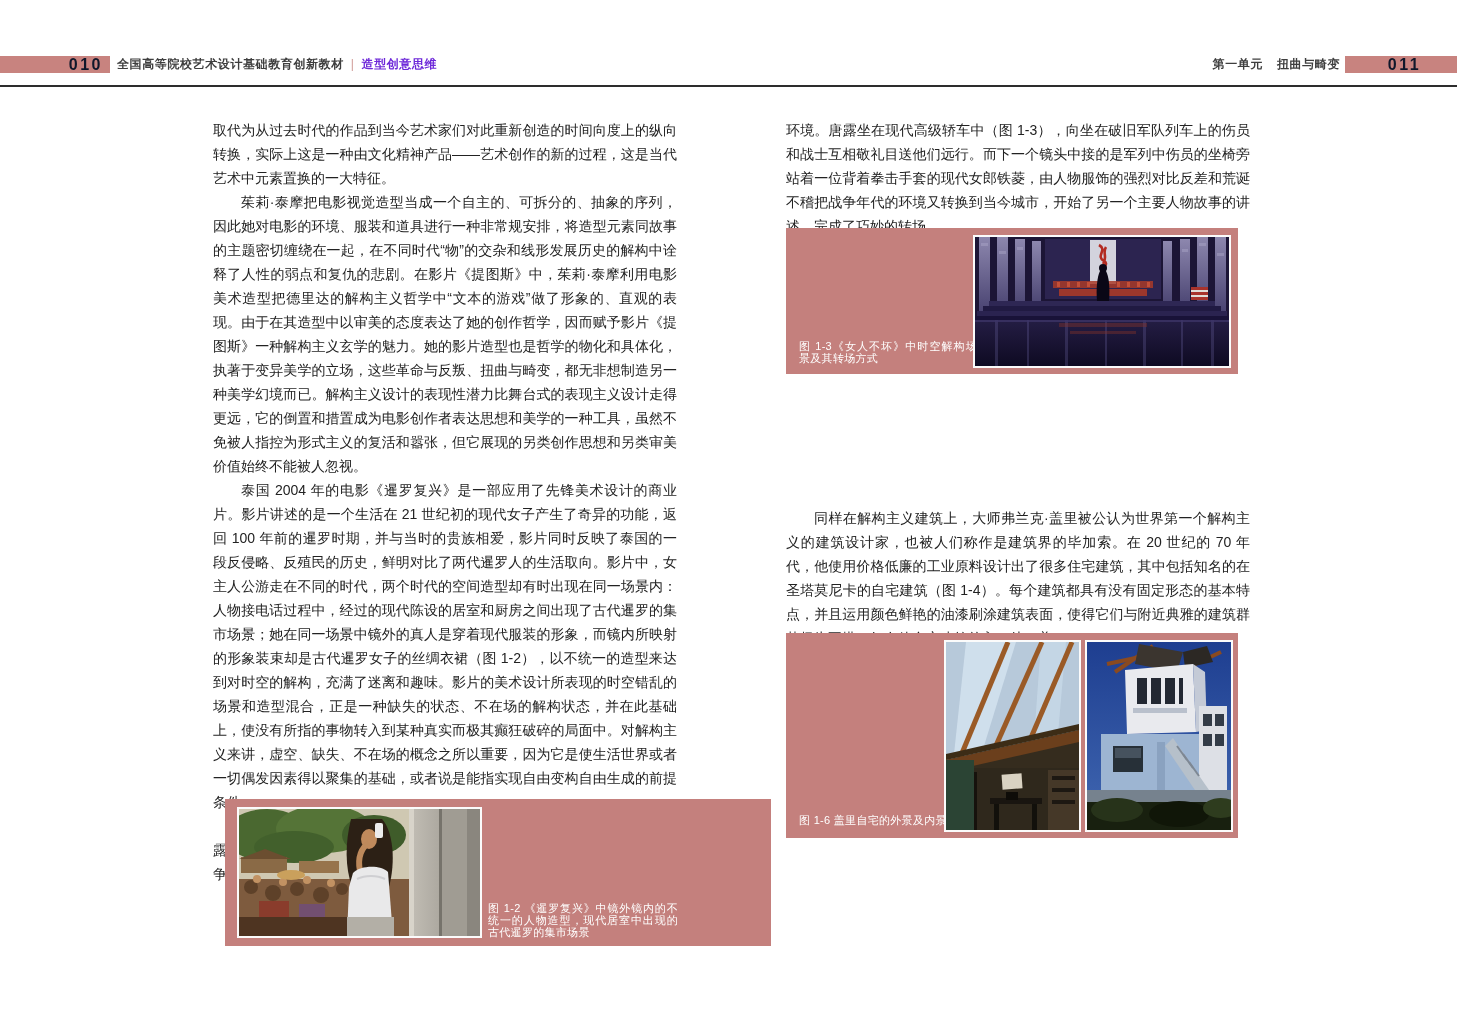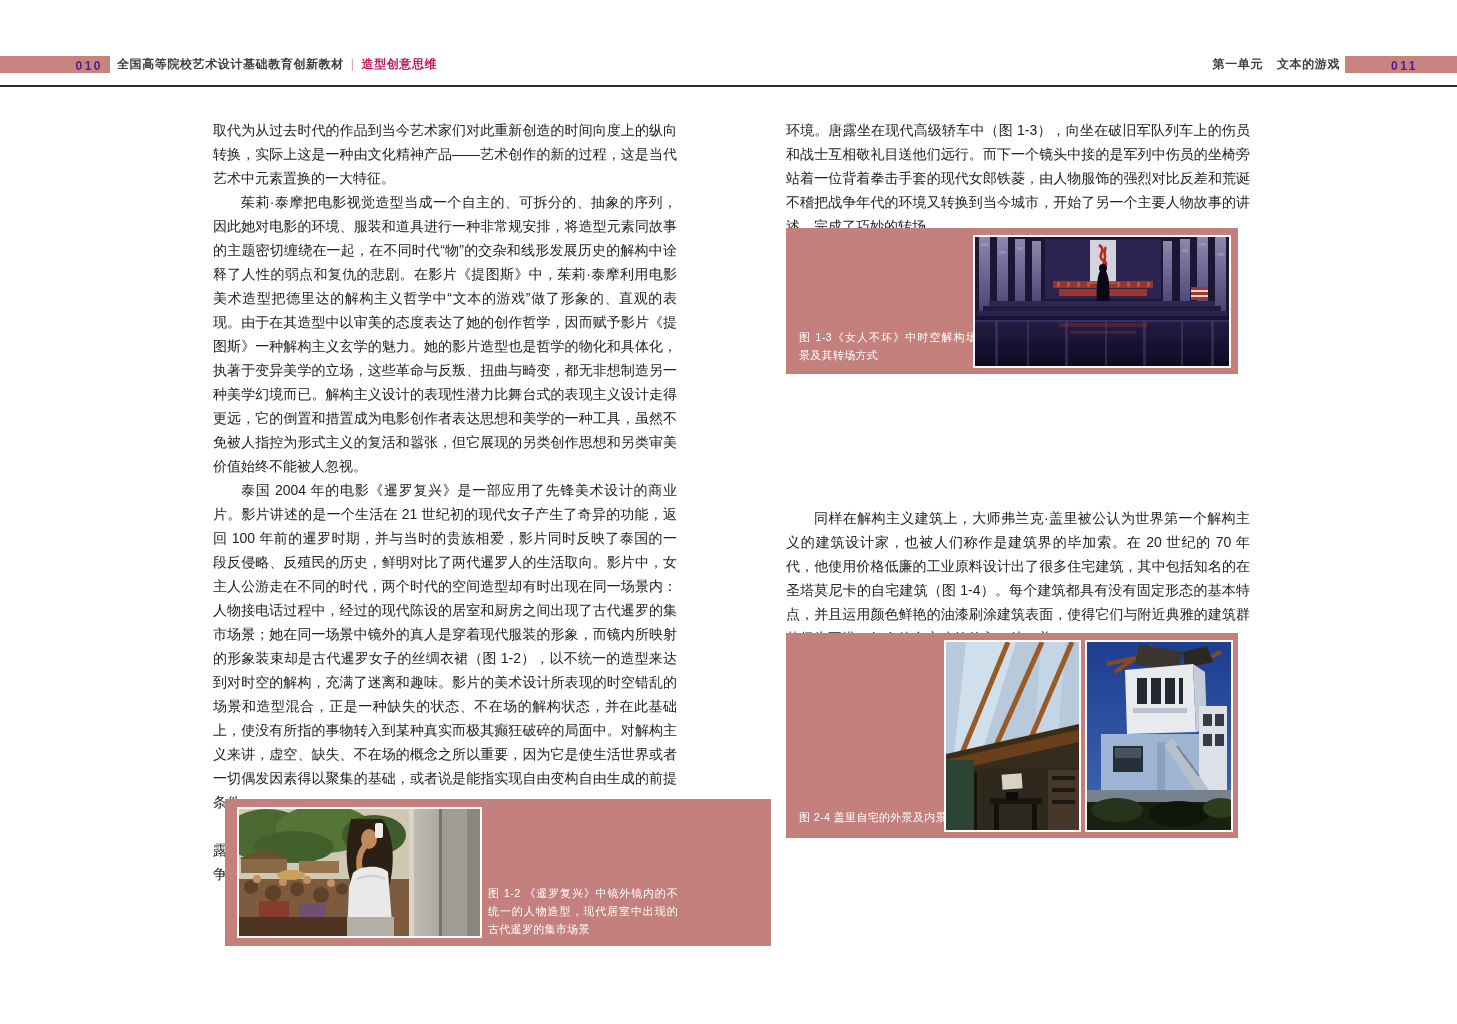--- a/index.html
+++ b/index.html
@@ -3,25 +3,25 @@
 <meta charset="utf-8">
 <style>
   html,body{margin:0;padding:0;background:#ffffff;}
   .page{position:relative;width:1457px;height:1024px;background:#ffffff;overflow:hidden;
         font-family:"Liberation Sans","DejaVu Sans",sans-serif;}
 
   
   .pagenum-bar{position:absolute;top:56px;height:17px;background:#c8837f;box-sizing:border-box;}
   .pagenum-bar.left{left:0;width:110px;text-align:right;padding-right:7px;}
   .pagenum-bar.right{left:1345px;width:112px;text-align:center;padding-left:7px;}
-  .pagenum{font-size:12px;font-weight:bold;letter-spacing:2.5px;color:#4c1d95;line-height:17px;margin-top:40px;}
+  .pagenum{font-size:16px;font-weight:bold;letter-spacing:2.5px;color:#0f172a;line-height:17px;margin-top:40px;}
   .hdr-left{position:absolute;left:117px;top:55px;font-size:12px;font-weight:bold;
             color:#3e3e3e;letter-spacing:0.6px;line-height:19px;white-space:nowrap;}
   .hdr-left .div{color:#d09a96;margin:0 7px;font-weight:normal;}
-  .hdr-left .book{color:#be185d;}
+  .hdr-left .book{color:#6d28d9;}
   .hdr-right{position:absolute;right:117px;top:55px;font-size:12px;font-weight:bold;
              color:#3e3e3e;letter-spacing:0.6px;line-height:19px;white-space:nowrap;}
   .hdr-right .chapter{margin-left:14px;}
   .rule{position:absolute;left:0;top:85px;width:1457px;height:2px;background:#2d2d2d;}
 
   
   .col{position:absolute;width:464px;font-size:14px;line-height:24px;color:#222;}
   .col p{margin:0;text-align:justify;}
   .ind{text-indent:2em;}
   .col-left{left:213px;top:118px;}
@@ -34,38 +34,38 @@
   .figbox{position:absolute;margin:0;background:#c4807d;}
   .fig12{left:225px;top:799px;width:546px;height:147px;}
   .fig13{left:786px;top:228px;width:452px;height:146px;}
   .fig14{left:786px;top:633px;width:452px;height:205px;}
   .photo{position:absolute;border:2px solid #fbfbfb;background:#777;box-sizing:border-box;overflow:hidden;}
   .photo svg{display:block;width:100%;height:100%;}
   .p12{left:12px;top:8px;width:245px;height:131px;}
   .p13{left:187px;top:7px;width:258px;height:133px;}
   .p14a{left:158px;top:7px;width:137px;height:192px;}
   .p14b{left:299px;top:7px;width:148px;height:192px;}
-  .cap{position:absolute;color:#ffffff;font-size:11px;line-height:18px;letter-spacing:0.3px;text-align:justify;margin-top:8px;}
+  .cap{position:absolute;color:#ffffff;font-size:11px;line-height:12px;letter-spacing:0.3px;text-align:justify;margin-top:8px;}
   .cap12{left:263px;bottom:8px;width:190px;}
   .cap13{left:13px;bottom:10px;width:178px;}
   .cap14{left:13px;bottom:12px;width:220px;white-space:nowrap;}
 </style>
 </head>
 <body>
 
 <div class="page">
 
   <div class="pagenum-bar left">
     <span class="pagenum">010</span>
   </div>
   <div class="hdr-left">
     <span class="series">全国高等院校艺术设计基础教育创新教材</span><span class="div">|</span><span class="book">造型创意思维</span>
   </div>
   <div class="hdr-right">
-    <span class="unit">第一单元</span><span class="chapter">文本的游戏</span>
+    <span class="unit">第一单元</span><span class="chapter">扭曲与畸变</span>
   </div>
   <div class="pagenum-bar right">
     <span class="pagenum">011</span>
   </div>
   <div class="rule"></div>
 
   <section class="col col-left">
     <p>取代为从过去时代的作品到当今艺术家们对此重新创造的时间向度上的纵向转换，实际上这是一种由文化精神产品——艺术创作的新的过程，这是当代艺术中元素置换的一大特征。</p>
     <p class="ind">茱莉·泰摩把电影视觉造型当成一个自主的、可拆分的、抽象的序列，因此她对电影的环境、服装和道具进行一种非常规安排，将造型元素同故事的主题密切缠绕在一起，在不同时代“物”的交杂和线形发展历史的解构中诠释了人性的弱点和复仇的悲剧。在影片《提图斯》中，茱莉·泰摩利用电影美术造型把德里达的解构主义哲学中“文本的游戏”做了形象的、直观的表现。由于在其造型中以审美的态度表达了她的创作哲学，因而赋予影片《提图斯》一种解构主义玄学的魅力。她的影片造型也是哲学的物化和具体化，执著于变异美学的立场，这些革命与反叛、扭曲与畸变，都无非想制造另一种美学幻境而已。解构主义设计的表现性潜力比舞台式的表现主义设计走得更远，它的倒置和措置成为电影创作者表达思想和美学的一种工具，虽然不免被人指控为形式主义的复活和嚣张，但它展现的另类创作思想和另类审美价值始终不能被人忽视。</p>
     <p class="ind">泰国 2004 年的电影《暹罗复兴》是一部应用了先锋美术设计的商业片。影片讲述的是一个生活在 21 世纪初的现代女子产生了奇异的功能，返回 100 年前的暹罗时期，并与当时的贵族相爱，影片同时反映了泰国的一段反侵略、反殖民的历史，鲜明对比了两代暹罗人的生活取向。影片中，女主人公游走在不同的时代，两个时代的空间造型却有时出现在同一场景内：人物接电话过程中，经过的现代陈设的居室和厨房之间出现了古代暹罗的集市场景；她在同一场景中镜外的真人是穿着现代服装的形象，而镜内所映射的形象装束却是古代暹罗女子的丝绸衣裙（图 1-2），以不统一的造型来达到对时空的解构，充满了迷离和趣味。影片的美术设计所表现的时空错乱的场景和造型混合，正是一种缺失的状态、不在场的解构状态，并在此基础上，使没有所指的事物转入到某种真实而极其癫狂破碎的局面中。对解构主义来讲，虚空、缺失、不在场的概念之所以重要，因为它是使生活世界或者一切偶发因素得以聚集的基础，或者说是能指实现自由变构自由生成的前提条件。</p>
@@ -204,21 +204,21 @@
         <rect x="0" y="83" width="254" height="2" fill="#3c3466" opacity="0.8"></rect>
       </svg>
     </div>
   </figure>
 
   <section class="col rp3">
     <p class="ind">同样在解构主义建筑上，大师弗兰克·盖里被公认为世界第一个解构主义的建筑设计家，也被人们称作是建筑界的毕加索。在 20 世纪的 70 年代，他使用价格低廉的工业原料设计出了很多住宅建筑，其中包括知名的在圣塔莫尼卡的自宅建筑（图 1-4）。每个建筑都具有没有固定形态的基本特点，并且运用颜色鲜艳的油漆刷涂建筑表面，使得它们与附近典雅的建筑群落极为不搭。如在他自宅建筑的入口处，盖</p>
   </section>
 
   <figure class="figbox fig14">
-    <figcaption class="cap cap14">图 2-4 盖里自宅的外景及内景</figcaption>
+    <figcaption class="cap cap14">图 1-6 盖里自宅的外景及内景</figcaption>
     <div class="photo p14a">
       <svg viewBox="0 0 133 188" preserveAspectRatio="none">
         <rect width="133" height="188" fill="#352c1e"></rect>
         <polygon points="0,0 133,0 133,88 0,118" fill="#b7c9da"></polygon>
         <polygon points="20,0 70,0 38,104 8,112" fill="#d7e6f1" opacity="0.75"></polygon>
         <polygon points="95,0 120,0 112,92 88,98" fill="#c9dbe9" opacity="0.7"></polygon>
         <g stroke="#9a5a26" stroke-width="5" fill="none">
           <line x1="14" y1="116" x2="62" y2="0"></line>
           <line x1="48" y1="108" x2="96" y2="0"></line>
           <line x1="84" y1="98" x2="126" y2="0"></line>

